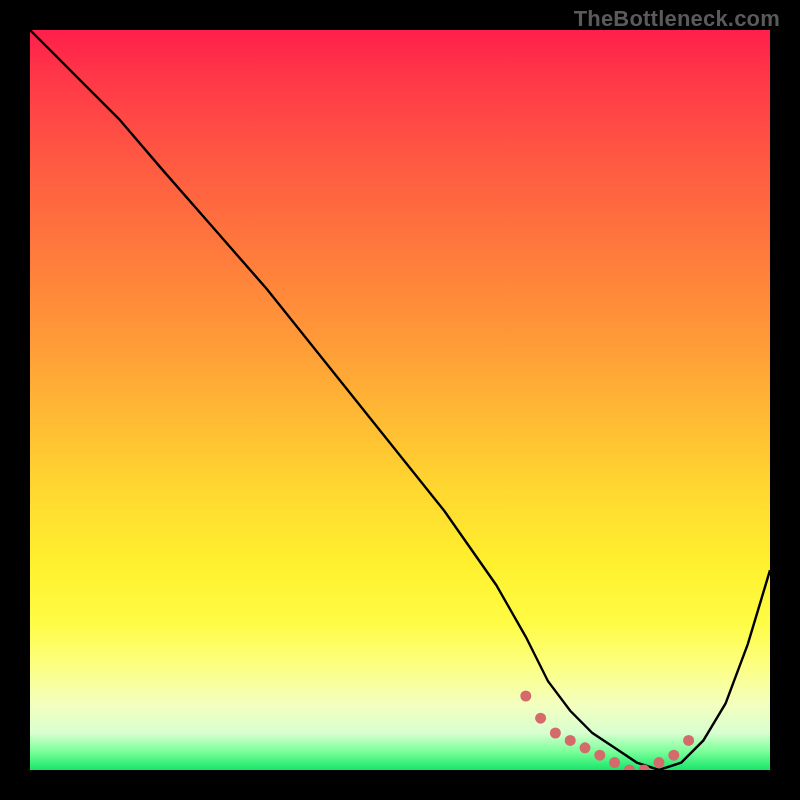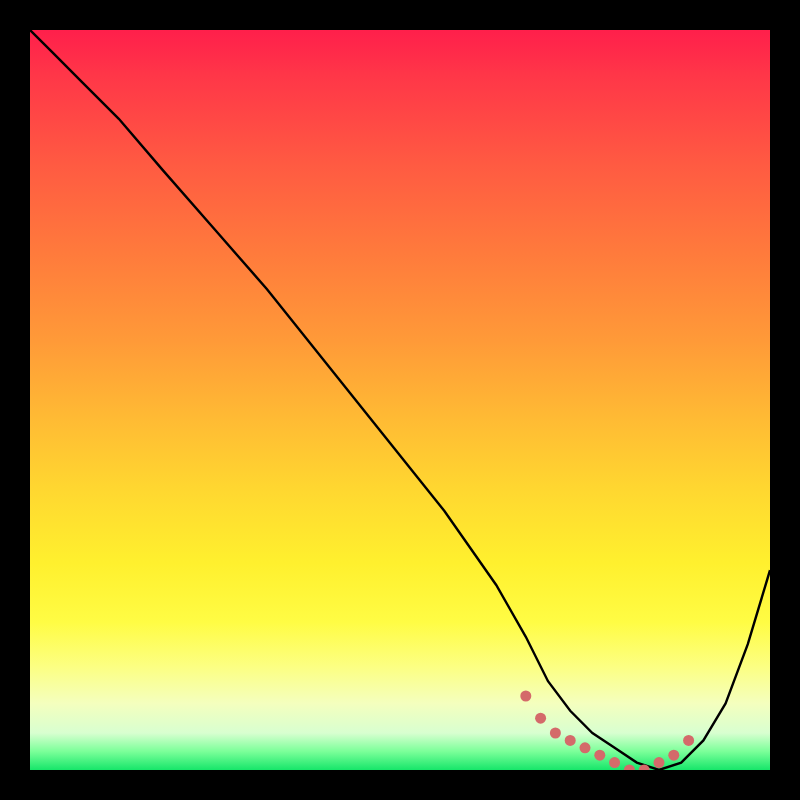--- a/index.html
+++ b/index.html
@@ -57,20 +57,21 @@
     fill: #d46a6a;
     stroke: #8a3a3a;
     stroke-width: 0;
   }
 </style>
 </head>
 <body>
 
 <div class="frame">
 
+  <div class="watermark">TheBottleneck.com</div>
 
   <div class="plot">
     <svg class="curve" viewBox="0 0 740 740" preserveAspectRatio="none">
       <path id="curve-path" fill="none" stroke="#000" stroke-width="2.4" d="M0.0 0.0 L22.2 22.2 L51.8 51.8 L88.8 88.8 L133.2 140.6 L185.0 199.8 L236.8 259.0 L296.0 333.0 L355.2 407.0 L414.4 481.0 L466.2 555.0 L495.8 606.8 L518.0 651.2 L540.2 680.8 L562.4 703.0 L584.6 717.8 L606.8 732.6 L629.0 740.0 L651.2 732.6 L673.4 710.4 L695.6 673.4 L717.8 614.2 L740.0 540.2 "></path>
       <g id="markers">
           <circle cx="495.8" cy="666.0" r="5.5" class="marker"></circle>
           <circle cx="510.6" cy="688.2" r="5.5" class="marker"></circle>
           <circle cx="525.4" cy="703.0" r="5.5" class="marker"></circle>
           <circle cx="540.2" cy="710.4" r="5.5" class="marker"></circle>
           <circle cx="555.0" cy="717.8" r="5.5" class="marker"></circle>

